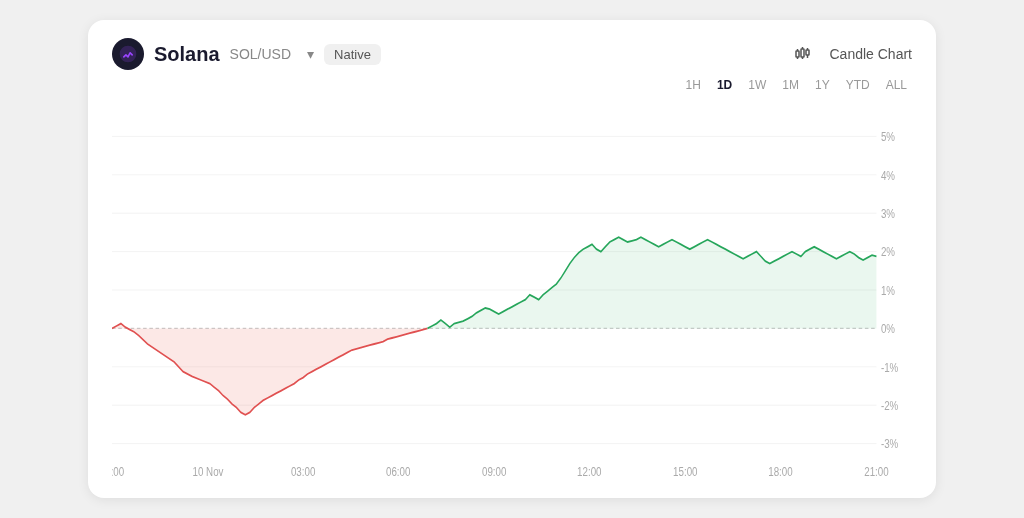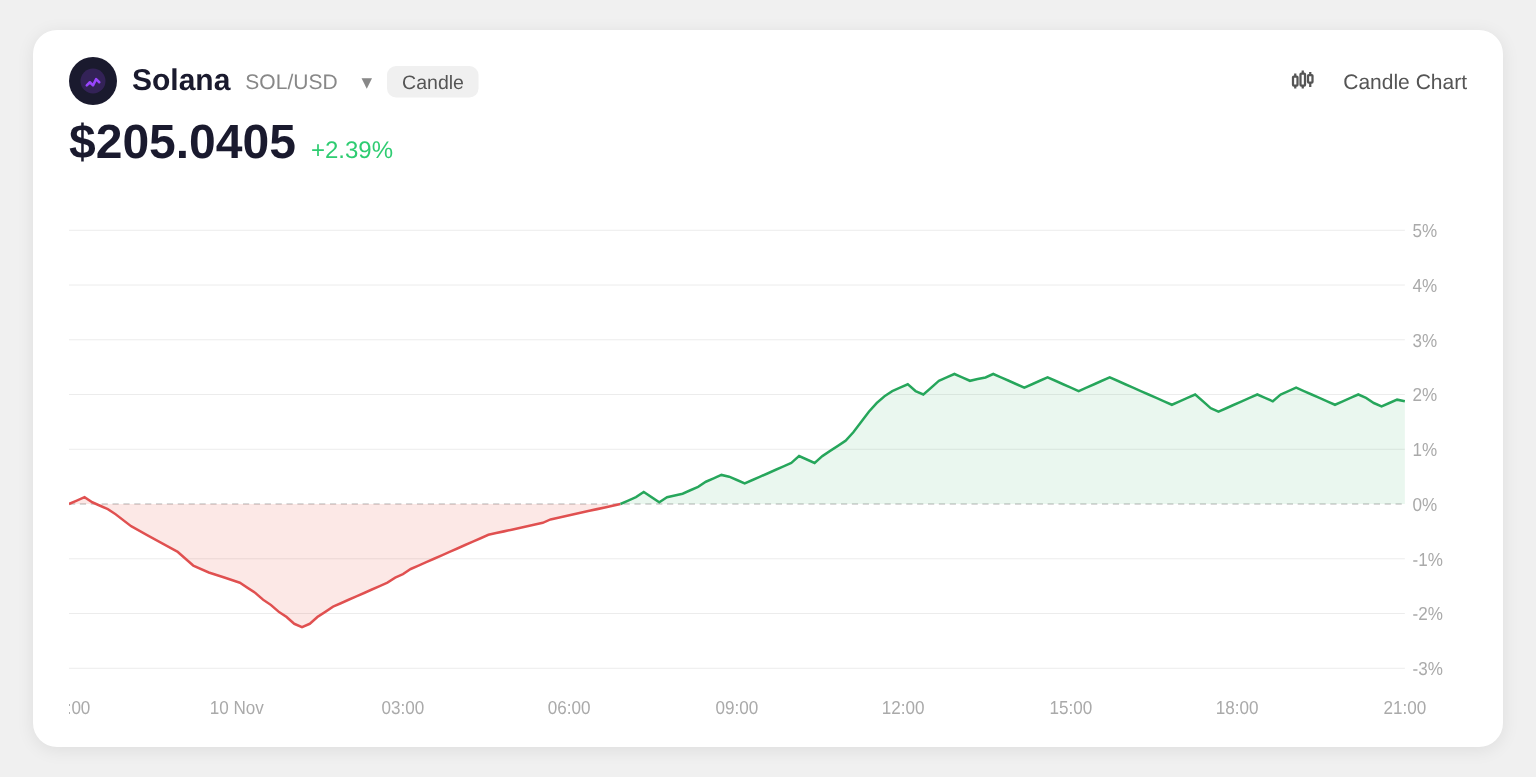--- a/index.html
+++ b/index.html
@@ -9,21 +9,21 @@
       display: flex;
       align-items: center;
       justify-content: center;
       width: 1024px;
       height: 518px;
       overflow: hidden;
     }
     .card {
       background: #fff;
       border-radius: 16px;
-      width: 980px;
+      width: 848px;
       height: 478px;
       padding: 18px 24px 16px 24px;
       box-shadow: 0 2px 12px rgba(0,0,0,0.08);
       display: flex;
       flex-direction: column;
     }
     .header {
       display: flex;
       align-items: center;
       justify-content: space-between;
@@ -140,45 +140,50 @@
         <svg viewBox="0 0 24 24" fill="none">
           <circle cx="12" cy="12" r="10" fill="#9945FF" opacity="0.2"></circle>
           <path d="M7 15.5l2.5-2.5 2.5 2.5 2.5-5 2.5 2.5" stroke="#9945FF" stroke-width="2" stroke-linecap="round" stroke-linejoin="round" fill="none"></path>
         </svg>
       </div>
       <span class="token-name">Solana</span>
       <div class="pair-selector">
         <span>SOL/USD</span>
         <span>▾</span>
       </div>
-      <div class="native-badge">Candle</div>
+      <div class="native-badge">Native</div>
     </div>
     <div class="candle-chart-btn">
       <svg viewBox="0 0 16 16" fill="none" stroke="#555" stroke-width="1.5">
         <rect x="2" y="5" width="3" height="6" rx="0.5"></rect>
         <line x1="3.5" y1="3" x2="3.5" y2="5"></line>
         <line x1="3.5" y1="11" x2="3.5" y2="13"></line>
         <rect x="7" y="3" width="3" height="8" rx="0.5"></rect>
         <line x1="8.5" y1="1" x2="8.5" y2="3"></line>
         <line x1="8.5" y1="11" x2="8.5" y2="13"></line>
         <rect x="12" y="4" width="3" height="5" rx="0.5"></rect>
         <line x1="13.5" y1="2" x2="13.5" y2="4"></line>
         <line x1="13.5" y1="9" x2="13.5" y2="12"></line>
       </svg>
       <span>Candle Chart</span>
     </div>
   </div>
 
-  <div class="price-row">
-    <span class="price-value">$205.0405</span>
-    <span class="price-change">+2.39%</span>
-  </div>
 
   <div class="chart-area">
 
+    <div class="timeframe-row">
+      <span class="tf-btn">1H</span>
+      <span class="tf-btn active">1D</span>
+      <span class="tf-btn">1W</span>
+      <span class="tf-btn">1M</span>
+      <span class="tf-btn">1Y</span>
+      <span class="tf-btn">YTD</span>
+      <span class="tf-btn">ALL</span>
+    </div>
 
     <div class="chart-wrapper">
       <svg class="chart-svg" viewBox="0 0 900 320" preserveAspectRatio="none">
 
         <line x1="0" y1="32" x2="860" y2="32" stroke="#e8e8e8" stroke-width="0.5"></line>
         <line x1="0" y1="64" x2="860" y2="64" stroke="#e8e8e8" stroke-width="0.5"></line>
         <line x1="0" y1="96" x2="860" y2="96" stroke="#e8e8e8" stroke-width="0.5"></line>
         <line x1="0" y1="128" x2="860" y2="128" stroke="#e8e8e8" stroke-width="0.5"></line>
         <line x1="0" y1="160" x2="860" y2="160" stroke="#e8e8e8" stroke-width="0.5"></line>
 

